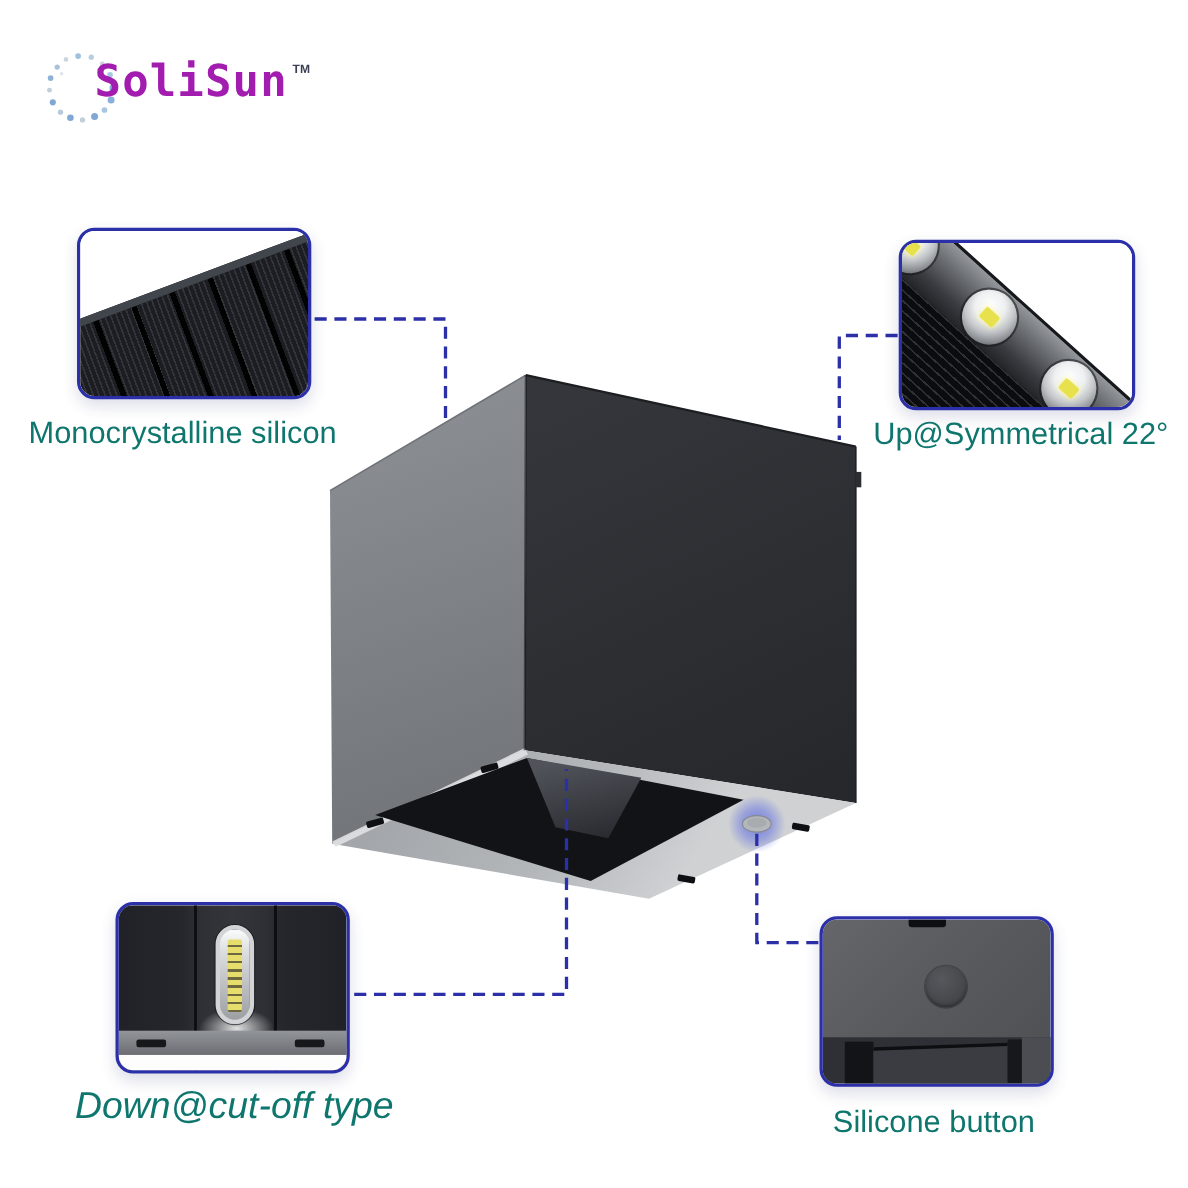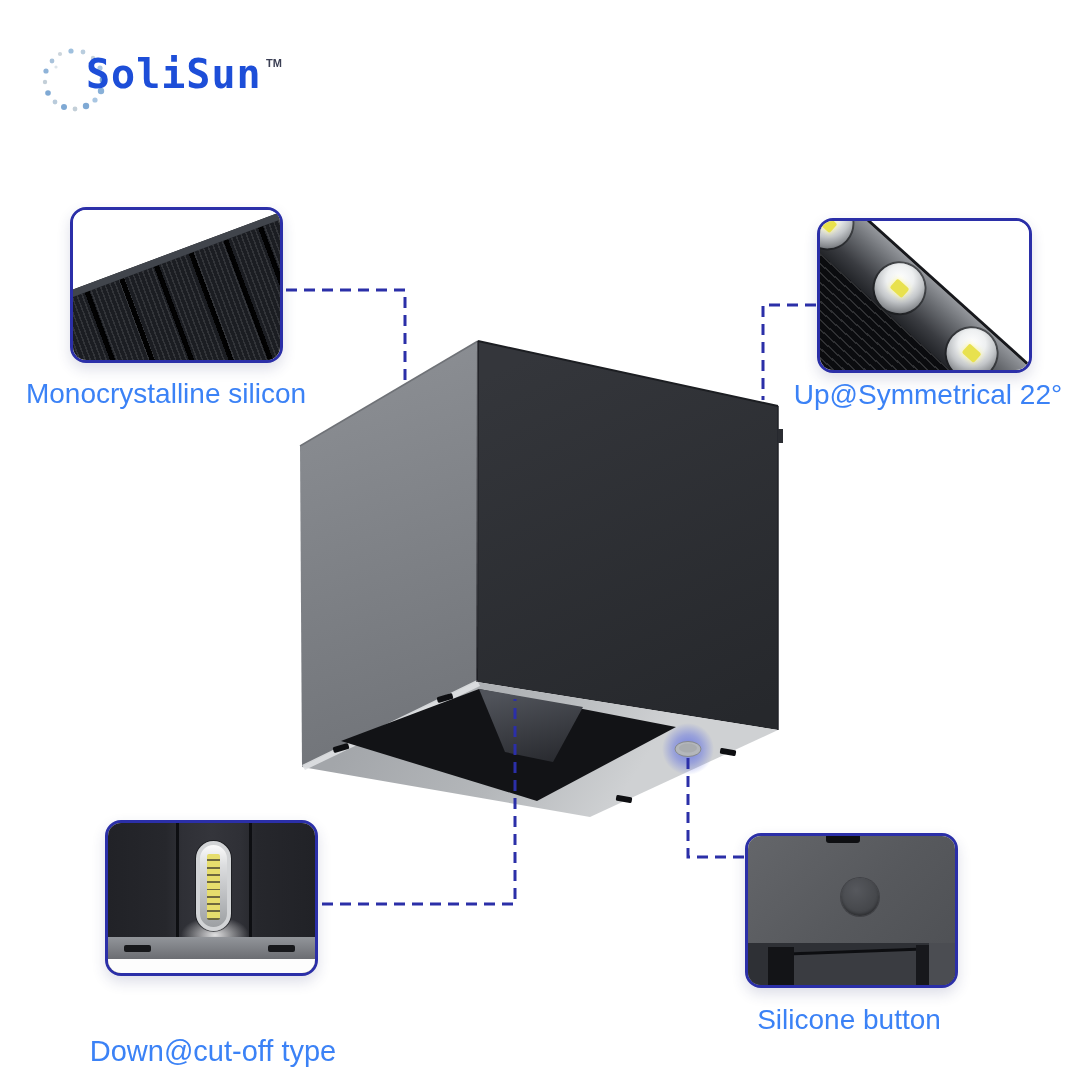--- a/index.html
+++ b/index.html
@@ -3,21 +3,21 @@
 <meta charset="utf-8">
 <style>
   html,body{margin:0;padding:0;background:#fff;}
   .canvas{position:relative;width:1080px;height:1080px;background:#ffffff;overflow:hidden;
           font-family:"Liberation Sans",sans-serif;}
   .scene{position:absolute;left:0;top:0;width:1080px;height:1080px;}
 
   
   .logo-icon{position:absolute;left:34px;top:40px;width:80px;height:80px;}
   .logo-text{position:absolute;left:86px;top:53px;font-family:"DejaVu Sans Mono",monospace;
-             font-weight:bold;font-size:40px;line-height:42px;color:#1d4ed8;letter-spacing:1px;}
+             font-weight:bold;font-size:40px;line-height:42px;color:#a21caf;letter-spacing:1px;}
   .logo-tm{position:absolute;left:266px;top:57px;font-size:11px;font-weight:bold;color:#3b3f54;text-align:center;}
 
   
   .callout{position:absolute;box-sizing:border-box;border:3px solid #2b2fa8;border-radius:16px;
            overflow:hidden;background:#fff;box-shadow:0 6px 14px rgba(45,50,110,0.16);}
   .co-solar{left:70px;top:207px;width:213px;height:156px;}
   .co-up{left:817px;top:218px;width:215px;height:155px;}
   .co-down{left:105px;top:820px;width:213px;height:156px;}
   .co-btn{left:745px;top:833px;width:213px;height:155px;}
 
@@ -76,24 +76,24 @@
     background:radial-gradient(circle at 40% 32%, #56585d, #46484c 60%, #3a3c40 100%);
     box-shadow:inset 0 -2px 3px rgba(0,0,0,0.3), 0 0 0 1px rgba(30,31,34,0.4);}
   .btn-lower{position:absolute;left:0;bottom:0;width:100%;height:42px;background:#2e3035;}
   .dk1{position:absolute;left:20px;top:4px;width:26px;height:38px;background:#131417;}
   .mid-panel{position:absolute;left:46px;top:7px;width:122px;height:35px;background:#3a3c41;
     border-top:3px solid #0d0e11;transform:skewY(-2deg);}
   .dk2{position:absolute;left:168px;top:2px;width:13px;height:40px;background:#17181c;}
   .light-right{position:absolute;left:181px;top:0;width:32px;height:42px;background:#4b4d52;}
 
   
-  .lab{position:absolute;color:#3b82f6;font-weight:500;text-align:center;}
+  .lab{position:absolute;color:#0f766e;font-weight:500;text-align:center;}
   .lab-solar{left:0;top:377px;width:332px;font-size:28px;line-height:34px;}
   .lab-up{left:770px;top:379px;width:316px;font-size:28px;white-space:nowrap;}
-  .lab-down{left:43px;top:1035px;width:340px;font-size:29px;}
+  .lab-down{left:43px;top:986px;width:340px;font-size:34px;font-style:italic;}
   .lab-btn{left:679px;top:1004px;width:340px;font-size:28px;}
 </style>
 </head>
 <body>
 
 <div class="canvas">
 
   <svg class="scene" viewBox="0 0 1080 1080">
     <defs>
       <linearGradient id="gLeft" gradientUnits="userSpaceOnUse" x1="300" y1="400" x2="430" y2="780">

